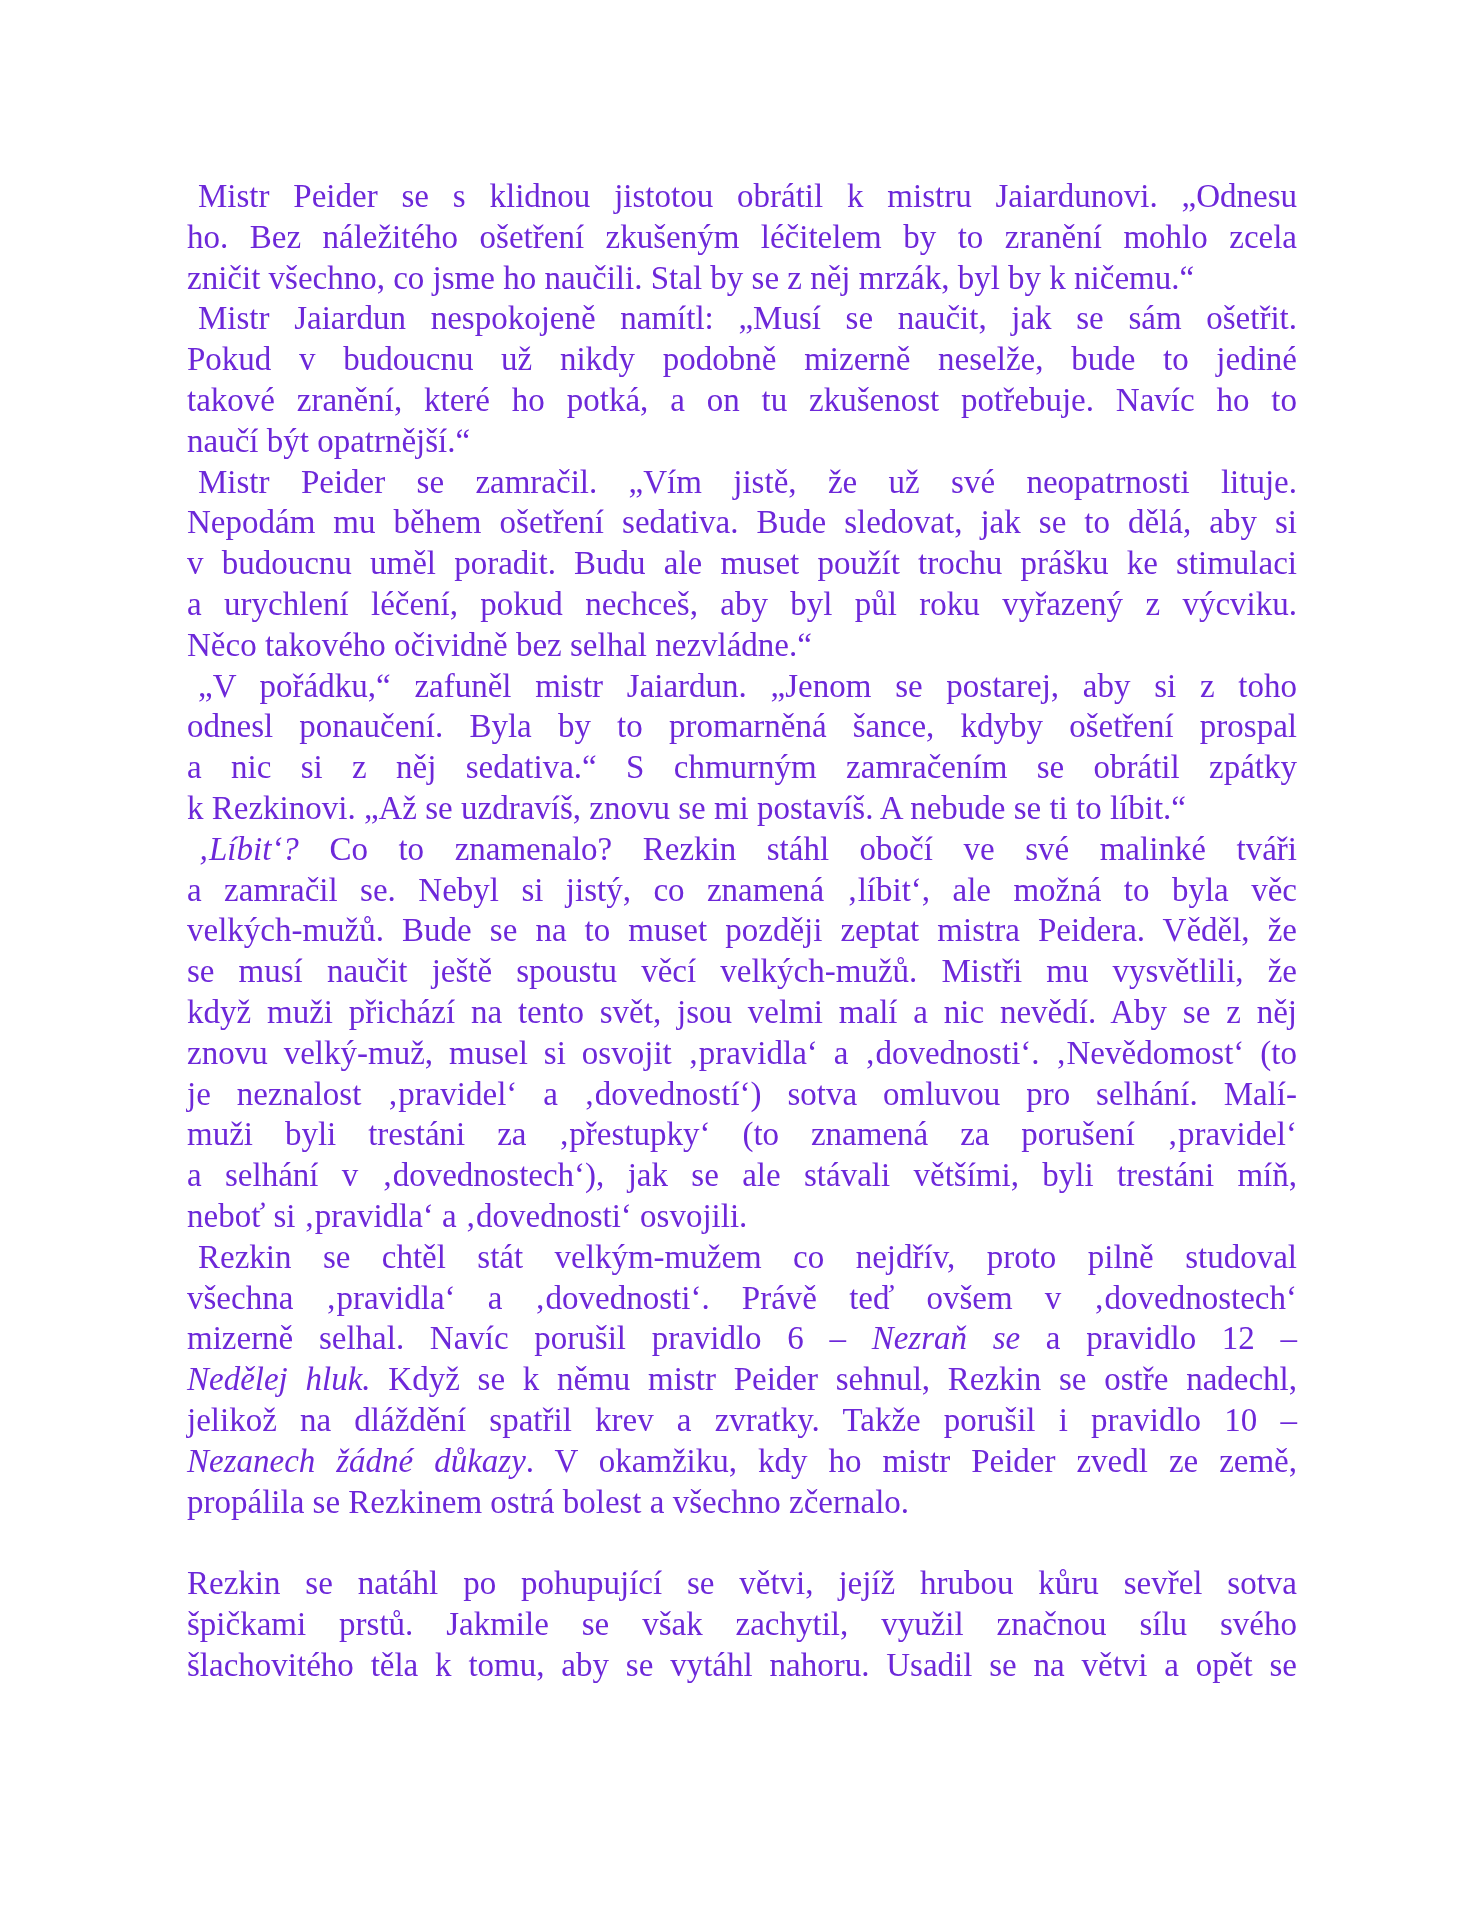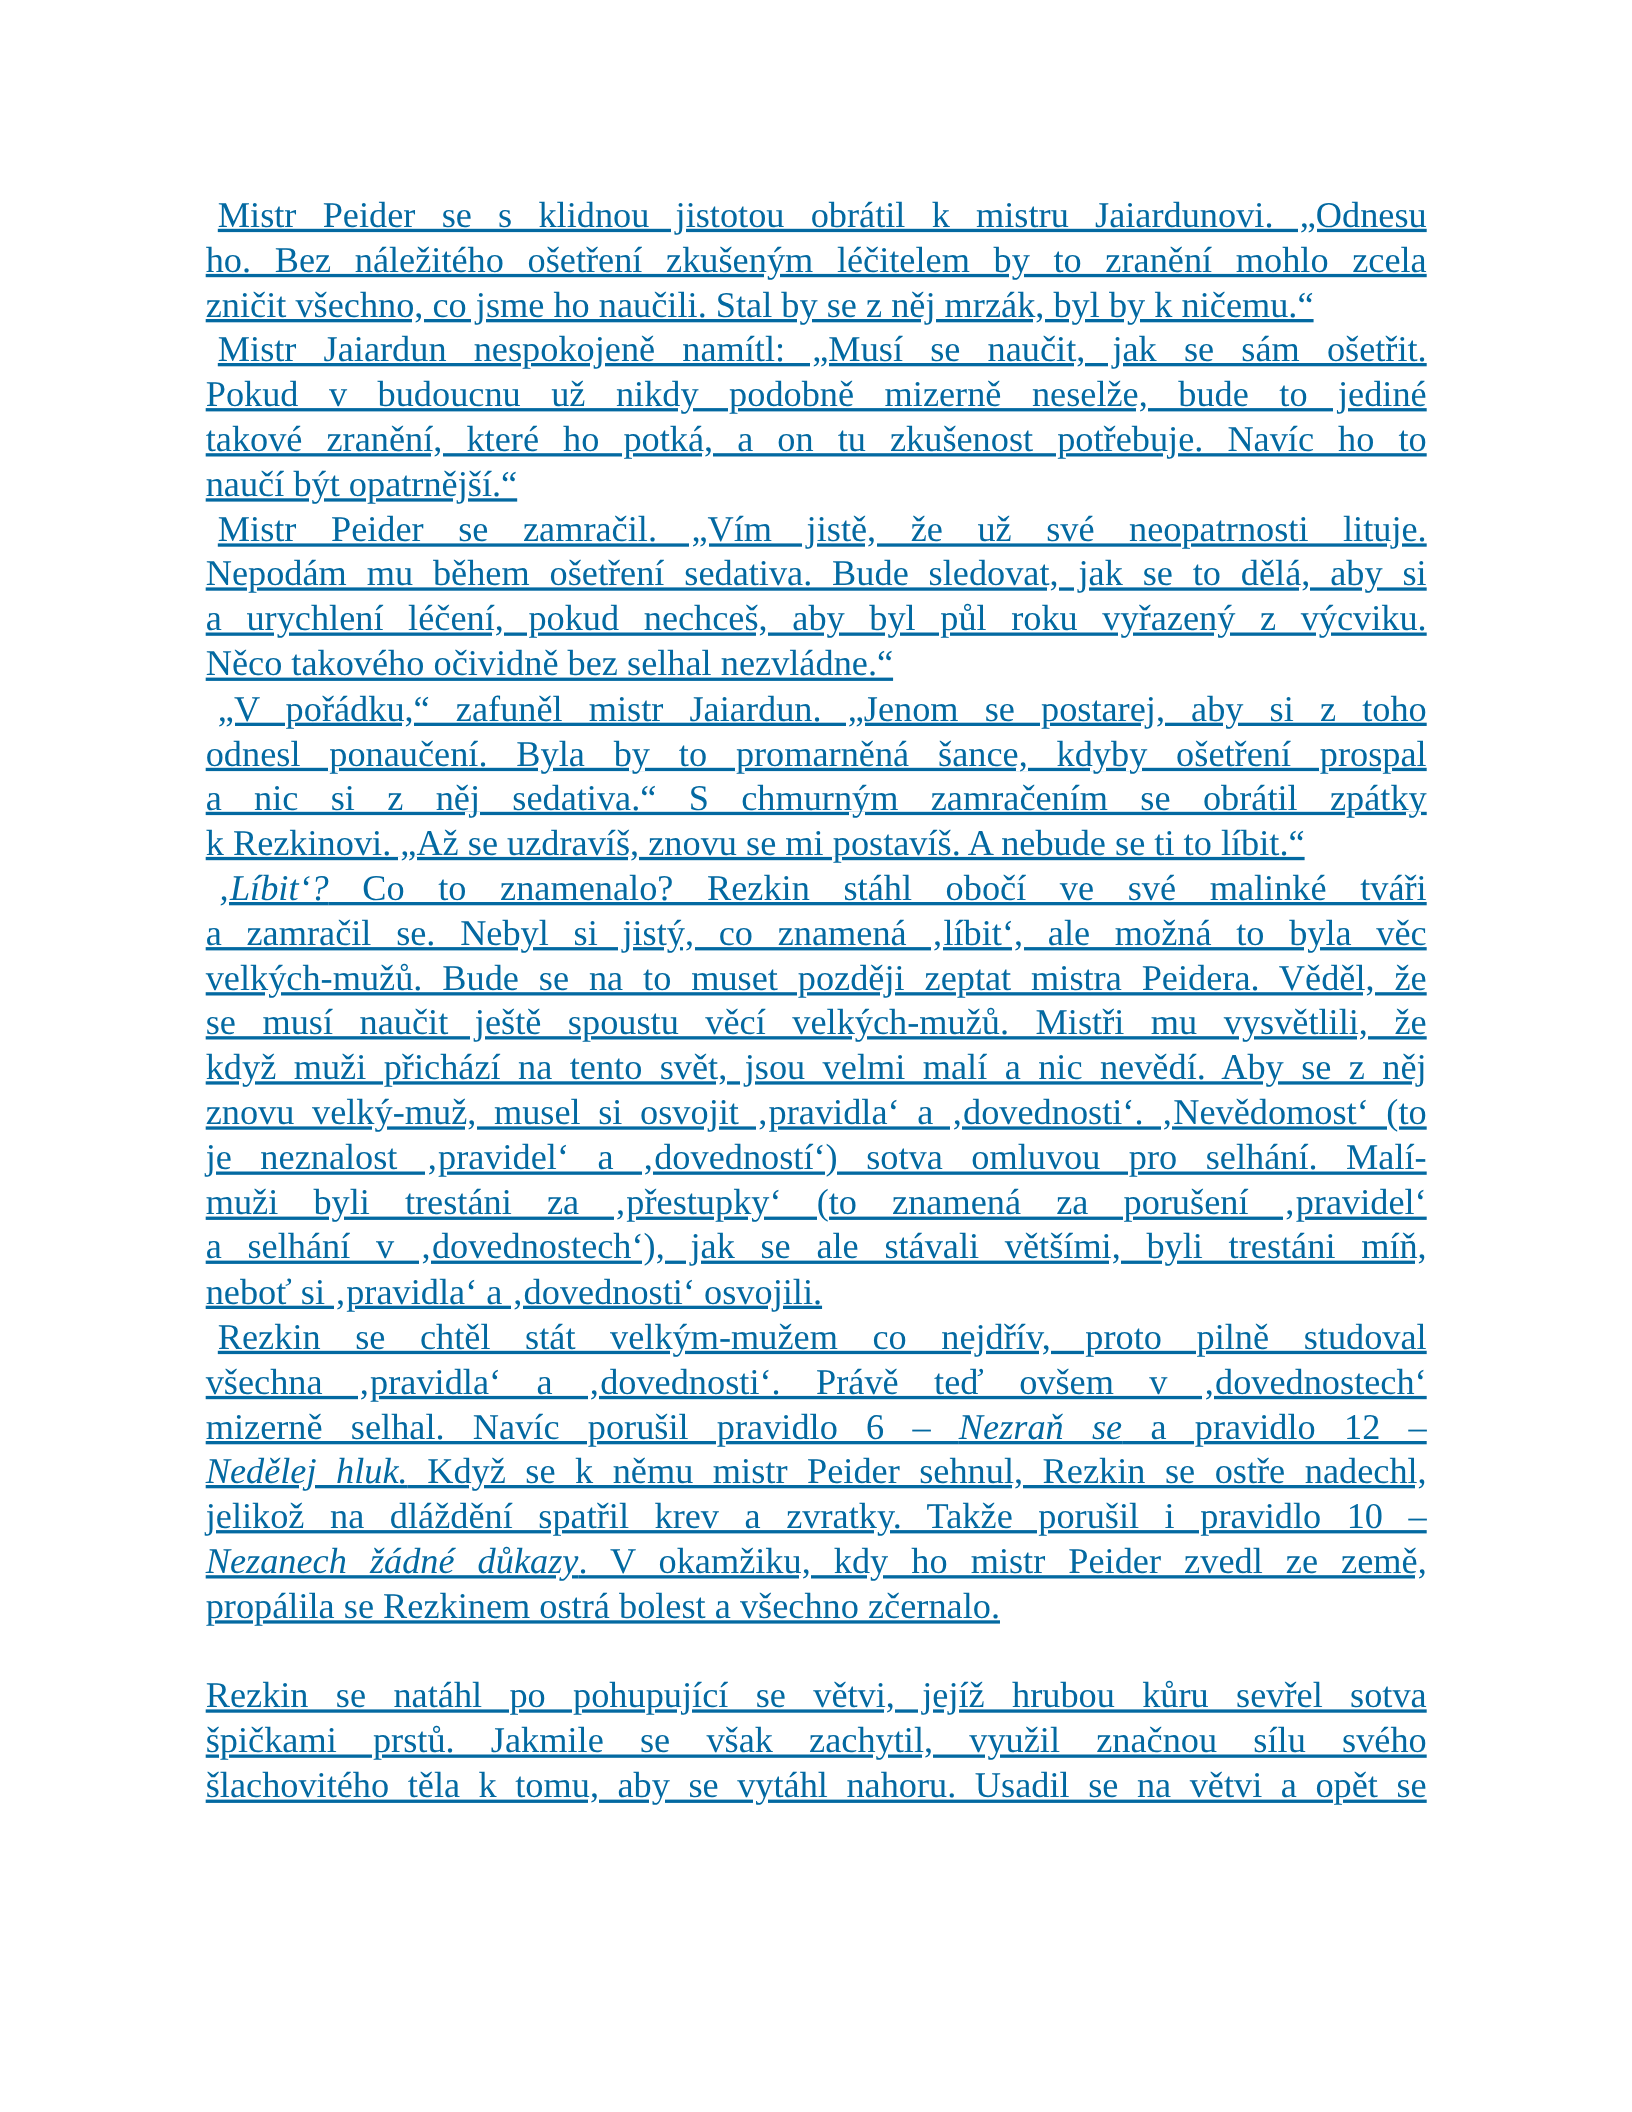--- a/index.html
+++ b/index.html
@@ -14,22 +14,21 @@
     overflow: hidden;
   }
   .page {
     position: absolute;
     left: 187px;
     top: 176px;
     width: 1110px;
     font-family: "Liberation Serif", "DejaVu Serif", serif;
     font-size: 33px;
     line-height: 40.8px;
-    color: #0369a1;
-    text-decoration: underline;
+    color: #6d28d9;
   }
   .para { margin: 0; padding: 0; }
   .para.gap-before { margin-top: 40.8px; }
   .line {
     display: block;
     white-space: nowrap;
     text-align: justify;
     text-align-last: justify;
     height: 40.8px;
     overflow: visible;
@@ -52,20 +51,21 @@
   <p class="para">
     <span class="line indent"><span class="seg">Mistr Jaiardun nespokojeně namítl: „Musí se naučit, jak se sám ošetřit.</span></span>
     <span class="line"><span class="seg">Pokud v budoucnu už nikdy podobně mizerně neselže, bude to jediné</span></span>
     <span class="line"><span class="seg">takové zranění, které ho potká, a on tu zkušenost potřebuje. Navíc ho to</span></span>
     <span class="line last"><span class="seg">naučí být opatrnější.“</span></span>
   </p>
 
   <p class="para">
     <span class="line indent"><span class="seg">Mistr Peider se zamračil. „Vím jistě, že už své neopatrnosti lituje.</span></span>
     <span class="line"><span class="seg">Nepodám mu během ošetření sedativa. Bude sledovat, jak se to dělá, aby si</span></span>
+    <span class="line"><span class="seg">v budoucnu uměl poradit. Budu ale muset použít trochu prášku ke stimulaci</span></span>
     <span class="line"><span class="seg">a urychlení léčení, pokud nechceš, aby byl půl roku vyřazený z výcviku.</span></span>
     <span class="line last"><span class="seg">Něco takového očividně bez selhal nezvládne.“</span></span>
   </p>
 
   <p class="para">
     <span class="line indent"><span class="seg">„V pořádku,“ zafuněl mistr Jaiardun. „Jenom se postarej, aby si z toho</span></span>
     <span class="line"><span class="seg">odnesl ponaučení. Byla by to promarněná šance, kdyby ošetření prospal</span></span>
     <span class="line"><span class="seg">a nic si z něj sedativa.“ S chmurným zamračením se obrátil zpátky</span></span>
     <span class="line last"><span class="seg">k Rezkinovi. „Až se uzdravíš, znovu se mi postavíš. A nebude se ti to líbit.“</span></span>
   </p>

